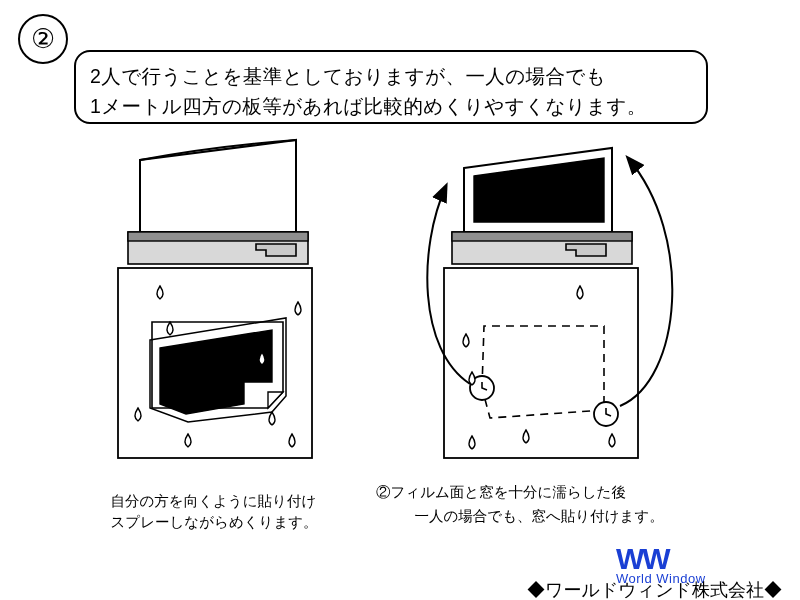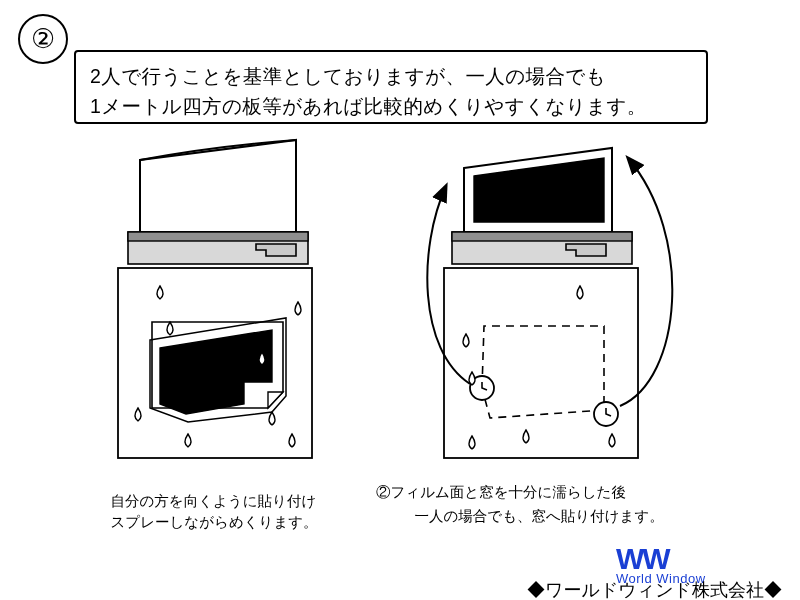--- a/index.html
+++ b/index.html
@@ -34,21 +34,21 @@
     color: #000;
   }
   
   #instruction-box {
     position: absolute;
     left: 74px;
     top: 50px;
     width: 634px;
     height: 74px;
     border: 2px solid #000;
-    border-radius: 4px;
+    border-radius: 16px;
     background: #fff;
     box-sizing: border-box;
     padding: 9px 14px 0 14px;
   }
   #instruction-box .line {
     font-size: 19.5px;
     line-height: 30px;
     letter-spacing: 0.4px;
     color: #000;
     white-space: nowrap;

